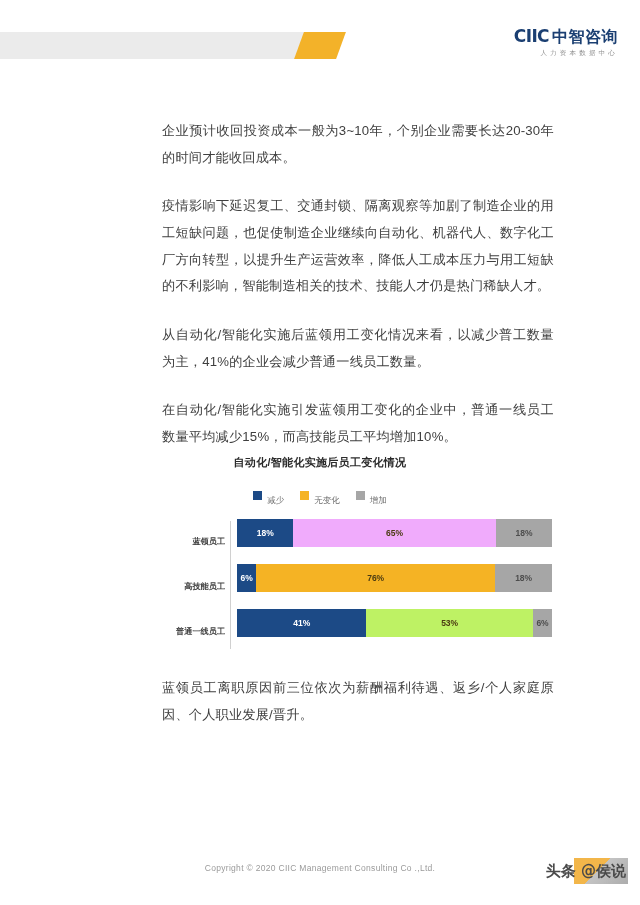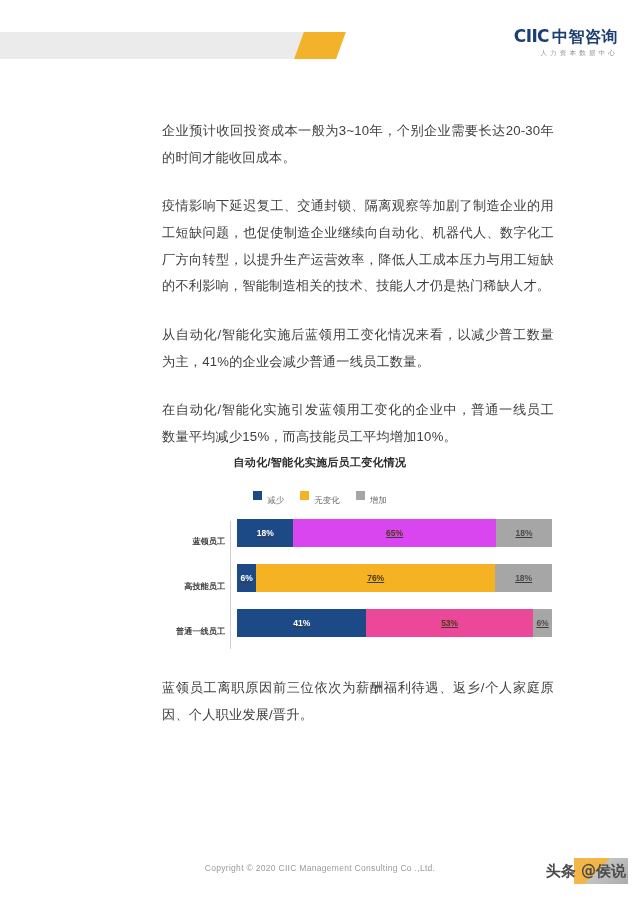--- a/index.html
+++ b/index.html
@@ -172,21 +172,20 @@
     font-weight: bold;
     color: #404040;
     white-space: nowrap;
   }
   .bar-track {
     position: relative;
     height: 44px;
     width: 320px;
     display: flex;
     margin-left: 4px;
-    text-decoration: underline;
   }
   .seg {
     height: 28px;
     display: flex;
     align-items: center;
     justify-content: center;
     font-size: 8.5px;
     font-weight: bold;
     overflow: hidden;
   }
@@ -284,39 +283,39 @@
     </div>
   </div>
 
   <div class="plot">
     <div class="axis-line"></div>
 
     <div class="bar-row r0">
       <div class="cat-label">蓝领员工</div>
       <div class="bar-track">
         <div class="seg seg-dec" style="width: 17.8218%; background: rgb(28, 74, 134);">18%</div>
-        <div class="seg seg-same" style="width: 64.3564%; background: #d946ef;">65%</div>
+        <div class="seg seg-same" style="width: 64.3564%; background: #f0abfc;">65%</div>
         <div class="seg seg-inc" style="width: 17.8218%; background: rgb(166, 166, 166);">18%</div>
       </div>
     </div>
 
     <div class="bar-row r1">
       <div class="cat-label">高技能员工</div>
       <div class="bar-track">
         <div class="seg seg-dec" style="width: 6%; background: rgb(28, 74, 134);">6%</div>
         <div class="seg seg-same" style="width: 76%; background: rgb(245, 179, 36);">76%</div>
         <div class="seg seg-inc" style="width: 18%; background: rgb(166, 166, 166);">18%</div>
       </div>
     </div>
 
     <div class="bar-row r2">
       <div class="cat-label">普通一线员工</div>
       <div class="bar-track">
         <div class="seg seg-dec" style="width: 41%; background: rgb(28, 74, 134);">41%</div>
-        <div class="seg seg-same" style="width: 53%; background: #ec4899;">53%</div>
+        <div class="seg seg-same" style="width: 53%; background: #bef264;">53%</div>
         <div class="seg seg-inc" style="width: 6%; background: rgb(166, 166, 166);">6%</div>
       </div>
     </div>
   </div>
 </div>
 
 <div class="content" style="top:675px;">
   <p class="para">蓝领员工离职原因前三位依次为薪酬福利待遇、返乡/个人家庭原因、个人职业发展/晋升。</p>
 </div>
 

